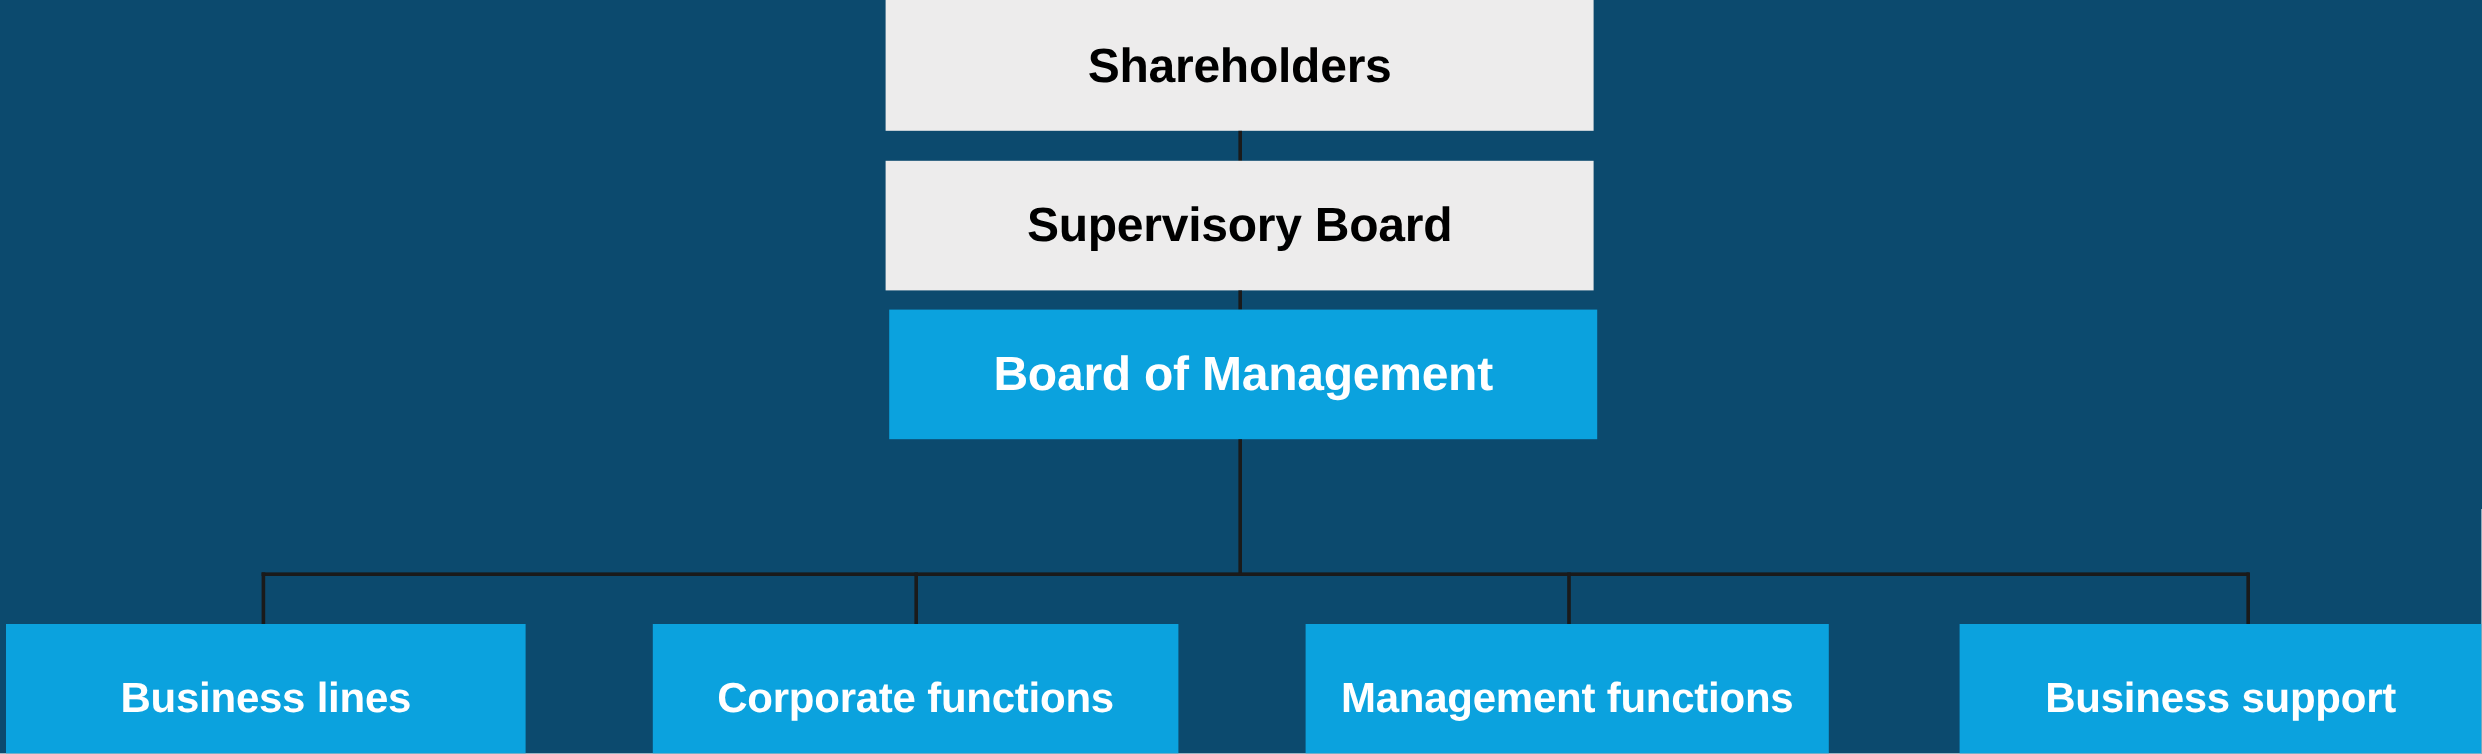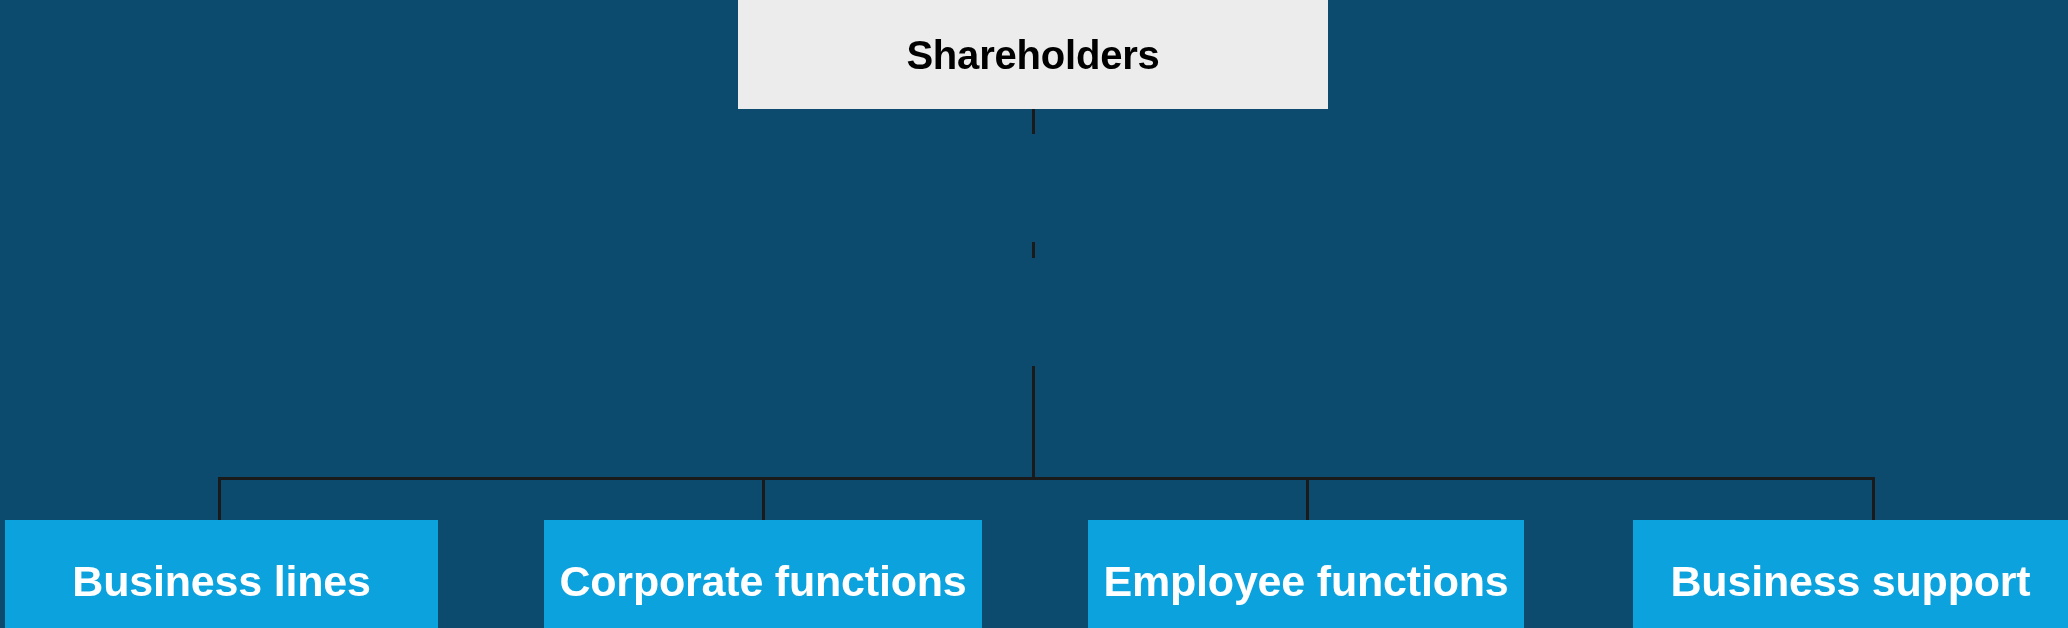--- a/index.html
+++ b/index.html
@@ -67,21 +67,21 @@
   .node.division {
     top: 520px;
     height: 130px;          
   }
   #node-business-lines      { left: 5px;    width: 433px; }
   #node-business-functions  { left: 544px;  width: 438px; }
   #node-corporate-functions { left: 1088px; width: 436px; }
   #node-employee-support    { left: 1633px; width: 435px; }
 
   .node.division .node-label {
-    font-size: 43px;
+    font-size: 35px;
     position: relative;
     top: -4px;
   }
 
   
   .connector {
     position: absolute;
     background: #1a1a1a;
   }
   .connector.v { width: 3px; }
@@ -105,42 +105,48 @@
 <body>
 
 <div id="org-chart">
 
   <div class="node gray" id="node-shareholders">
     <span class="node-label">Shareholders</span>
   </div>
 
   <div class="connector v" id="link-shareholders-supervisory"></div>
 
+  <div class="node gray" id="node-supervisory-board">
+    <span class="node-label">Supervisory Board</span>
+  </div>
 
   <div class="connector v" id="link-supervisory-board"></div>
 
+  <div class="node blue" id="node-board-of-management">
+    <span class="node-label">Board of Management</span>
+  </div>
 
   <div class="connector v" id="link-board-trunk"></div>
 
   <div class="connector h" id="link-distribution-bar"></div>
 
   <div class="connector v" id="link-drop-business-lines"></div>
   <div class="connector v" id="link-drop-business-functions"></div>
   <div class="connector v" id="link-drop-corporate-functions"></div>
   <div class="connector v" id="link-drop-employee-support"></div>
 
   <div class="node blue division" id="node-business-lines">
     <span class="node-label">Business lines</span>
   </div>
 
   <div class="node blue division" id="node-business-functions">
     <span class="node-label">Corporate functions</span>
   </div>
 
   <div class="node blue division" id="node-corporate-functions">
-    <span class="node-label">Employee functions</span>
+    <span class="node-label">Management functions</span>
   </div>
 
   <div class="node blue division" id="node-employee-support">
     <span class="node-label">Business support</span>
   </div>
 
 </div>
 
 </body></html>

